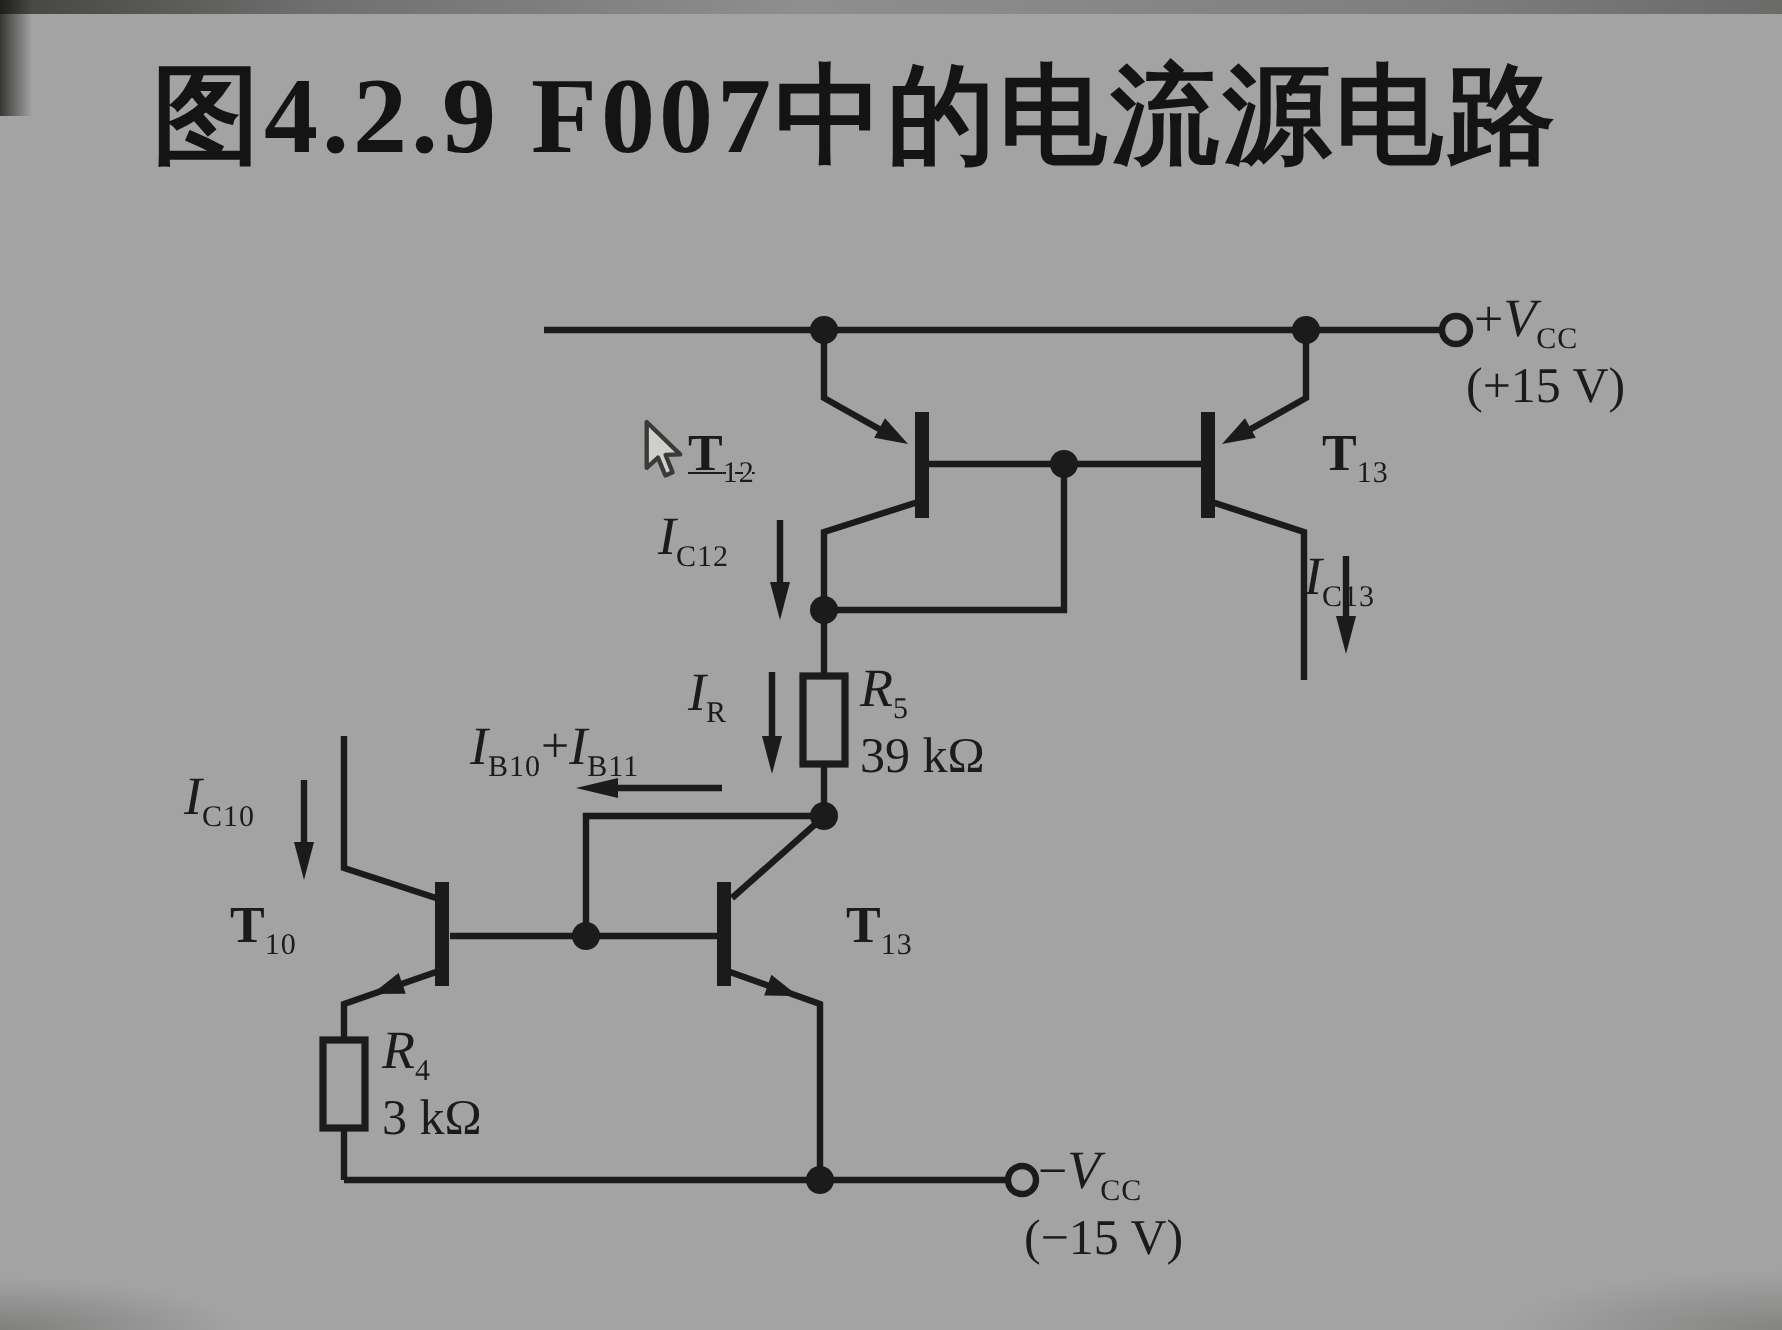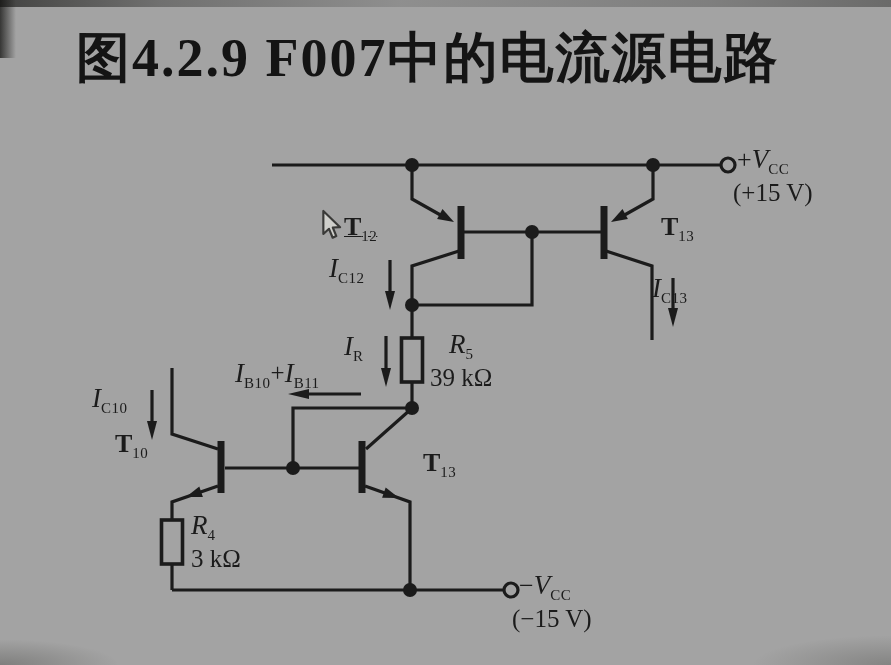--- a/index.html
+++ b/index.html
@@ -149,21 +149,21 @@
   </svg>
 
   <div class="clabel" style="left:344px;top:213px;text-decoration:underline;">
     <span class="symup">T</span><span class="sub">12</span>
   </div>
 
   <div class="clabel" style="left:661px;top:213px;">
     <span class="symup">T</span><span class="sub">13</span>
   </div>
 
-  <div class="clabel" style="left:115px;top:430px;">
+  <div class="clabel" style="left:115px;top:449px;">
     <span class="symup">T</span><span class="sub">10</span>
   </div>
 
   <div class="clabel" style="left:423px;top:449px;">
     <span class="symup">T</span><span class="sub">13</span>
   </div>
 
   <div class="clabel" style="left:329px;top:254px;">
     <span class="sym">I</span><span class="sub">C12</span>
   </div>
@@ -177,21 +177,21 @@
   </div>
 
   <div class="clabel" style="left:344px;top:332px;">
     <span class="sym">I</span><span class="sub">R</span>
   </div>
 
   <div class="clabel" style="left:235px;top:359px;">
     <span class="sym">I</span><span class="sub">B10</span><span class="op">+</span><span class="sym">I</span><span class="sub">B11</span>
   </div>
 
-  <div class="clabel twoline" style="left:430px;top:330px;text-align:center;">
+  <div class="clabel twoline" style="left:430px;top:330px;">
     <span><span class="sym">R</span><span class="sub">5</span></span>
     <span class="val l2">39 kΩ</span>
   </div>
 
   <div class="clabel twoline" style="left:191px;top:511px;">
     <span><span class="sym">R</span><span class="sub">4</span></span>
     <span class="val l2">3 kΩ</span>
   </div>
 
   <div class="clabel twoline" style="left:737px;top:145px;">

